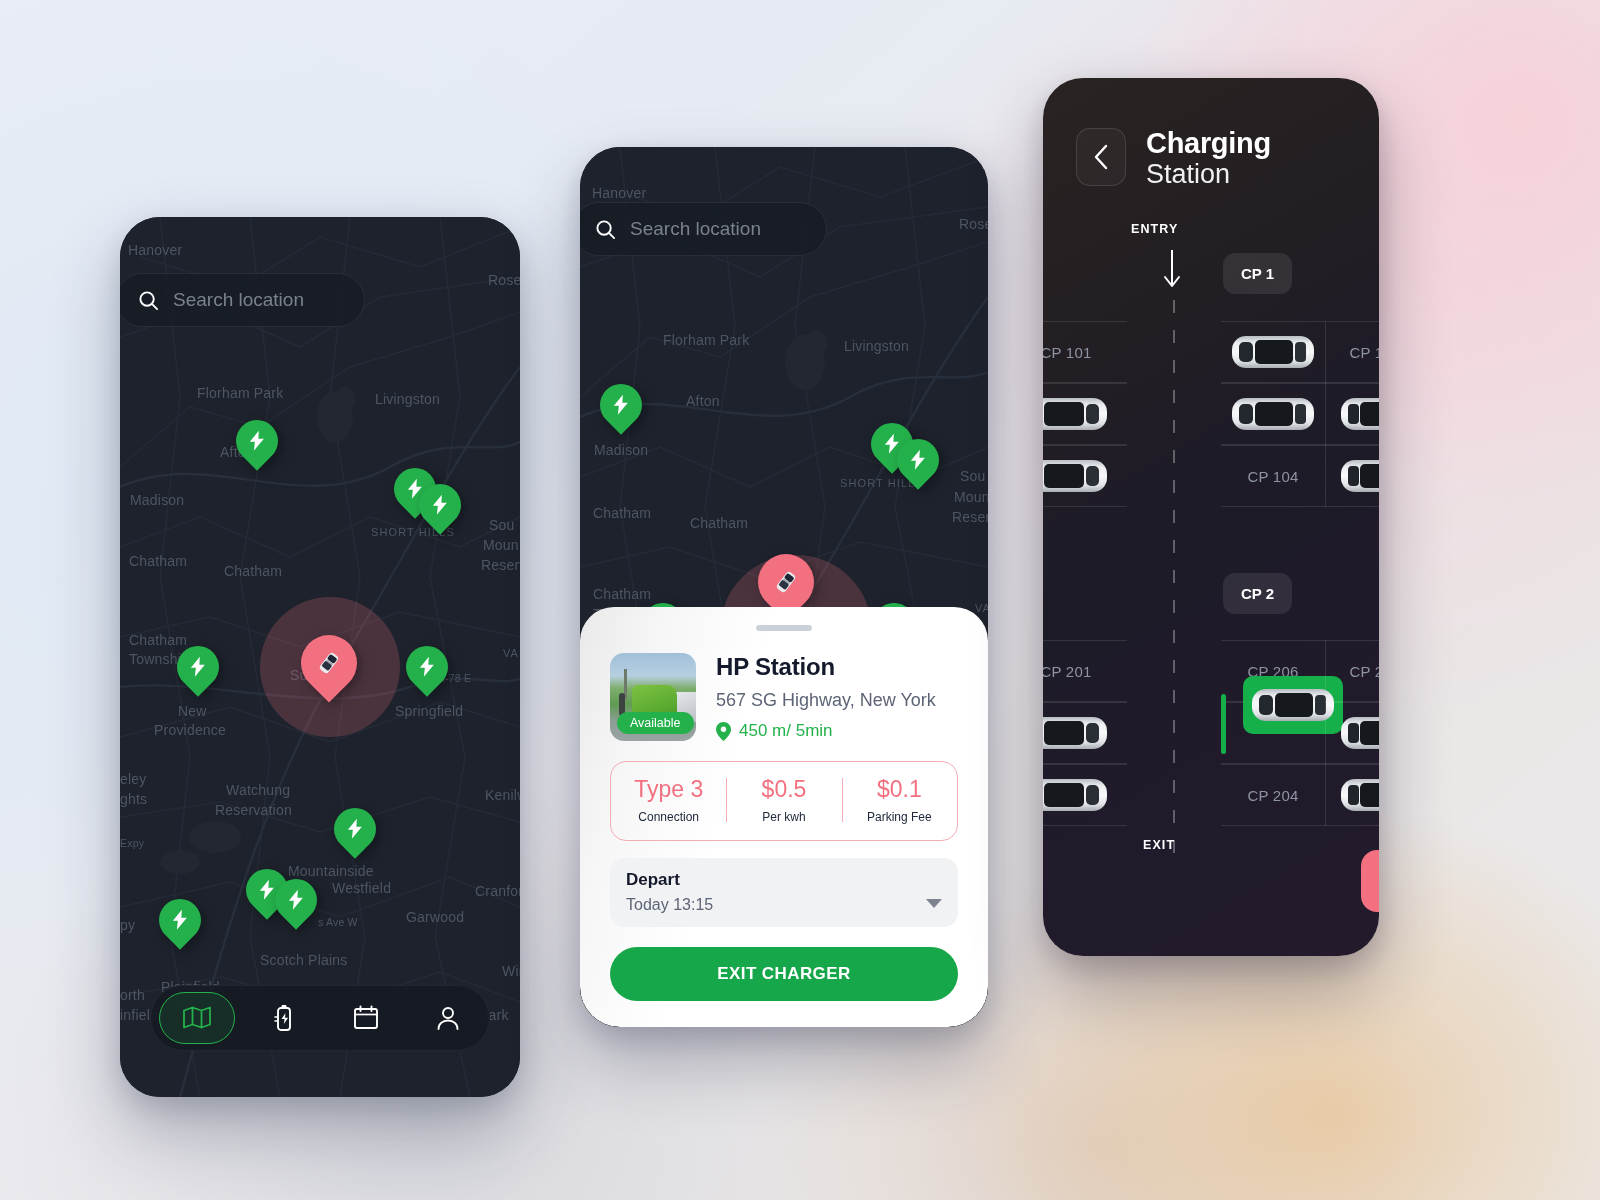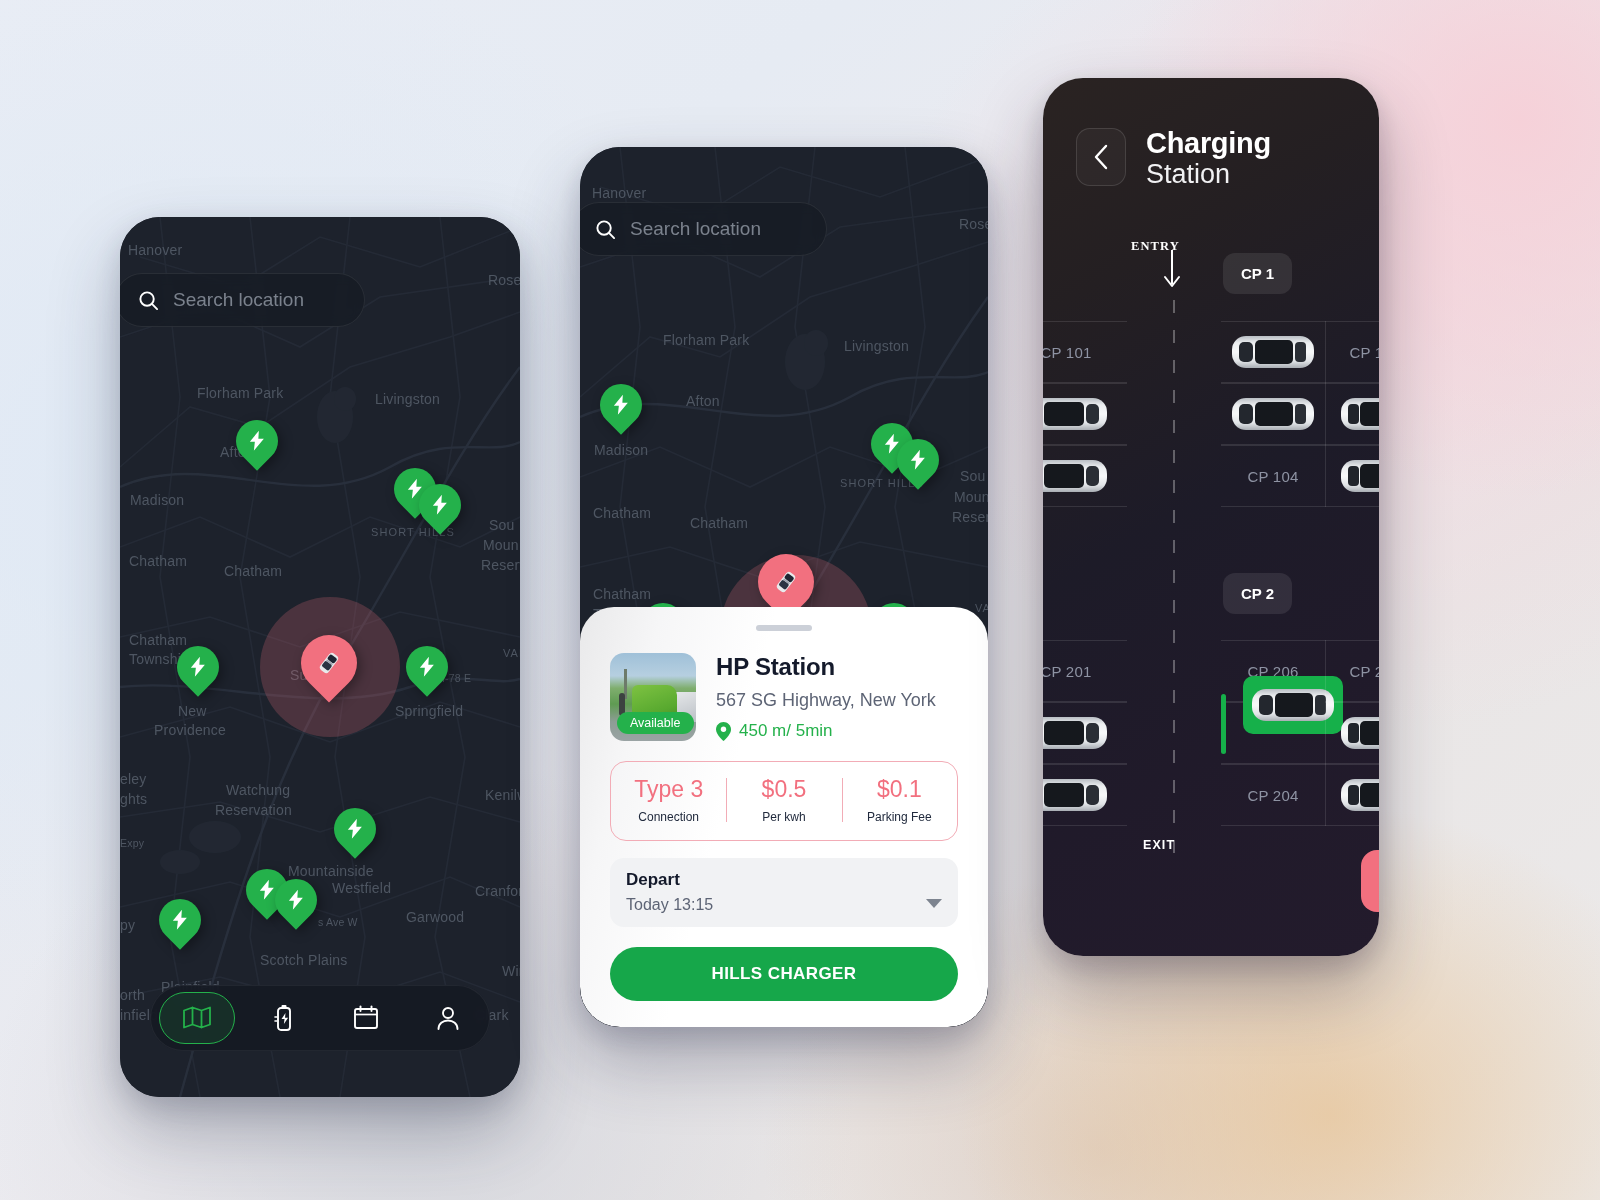--- a/index.html
+++ b/index.html
@@ -559,38 +559,38 @@
     </div>
 
     <div class="time-row">
       <div class="time-box">
         <div class="time-label">Depart</div>
         <div class="time-val">Today 13:15</div>
         <div class="caret"></div>
       </div>
     </div>
 
-    <button class="book-btn">HILLS CHARGER</button>
+    <button class="book-btn">EXIT CHARGER</button>
   </div>
 </div>
 
 <div class="phone phone-3">
   <div class="p3-header">
     <div class="back-btn">
       <svg width="17" height="26" viewBox="0 0 17 26">
         <polyline points="13,2 3,13 13,24" fill="none" stroke="#fff" stroke-width="2.4" stroke-linecap="round" stroke-linejoin="round"></polyline>
       </svg>
     </div>
     <div>
       <div class="p3-title-1">Charging</div>
       <div class="p3-title-2">Station</div>
     </div>
   </div>
 
-  <div class="entry-lbl" style="left:88px; top:161px;font-family:Liberation Serif, serif;">ENTRY</div>
+  <div class="entry-lbl" style="left:88px; top:144px;">ENTRY</div>
   <svg style="position:absolute; left:120px; top:172px;" width="18" height="42" viewBox="0 0 18 42">
     <line x1="9" y1="0" x2="9" y2="34" stroke="#fff" stroke-width="2"></line>
     <polyline points="2,27 9,36 16,27" fill="none" stroke="#fff" stroke-width="2" stroke-linecap="round" stroke-linejoin="round"></polyline>
   </svg>
 
   <div class="lane-dash" style="left:130px; top:222px; height:560px;"></div>
 
   <div class="cp-chip" style="left:180px; top:175px;">CP 1</div>
   <div class="cp-chip" style="left:180px; top:495px;">CP 2</div>
 

